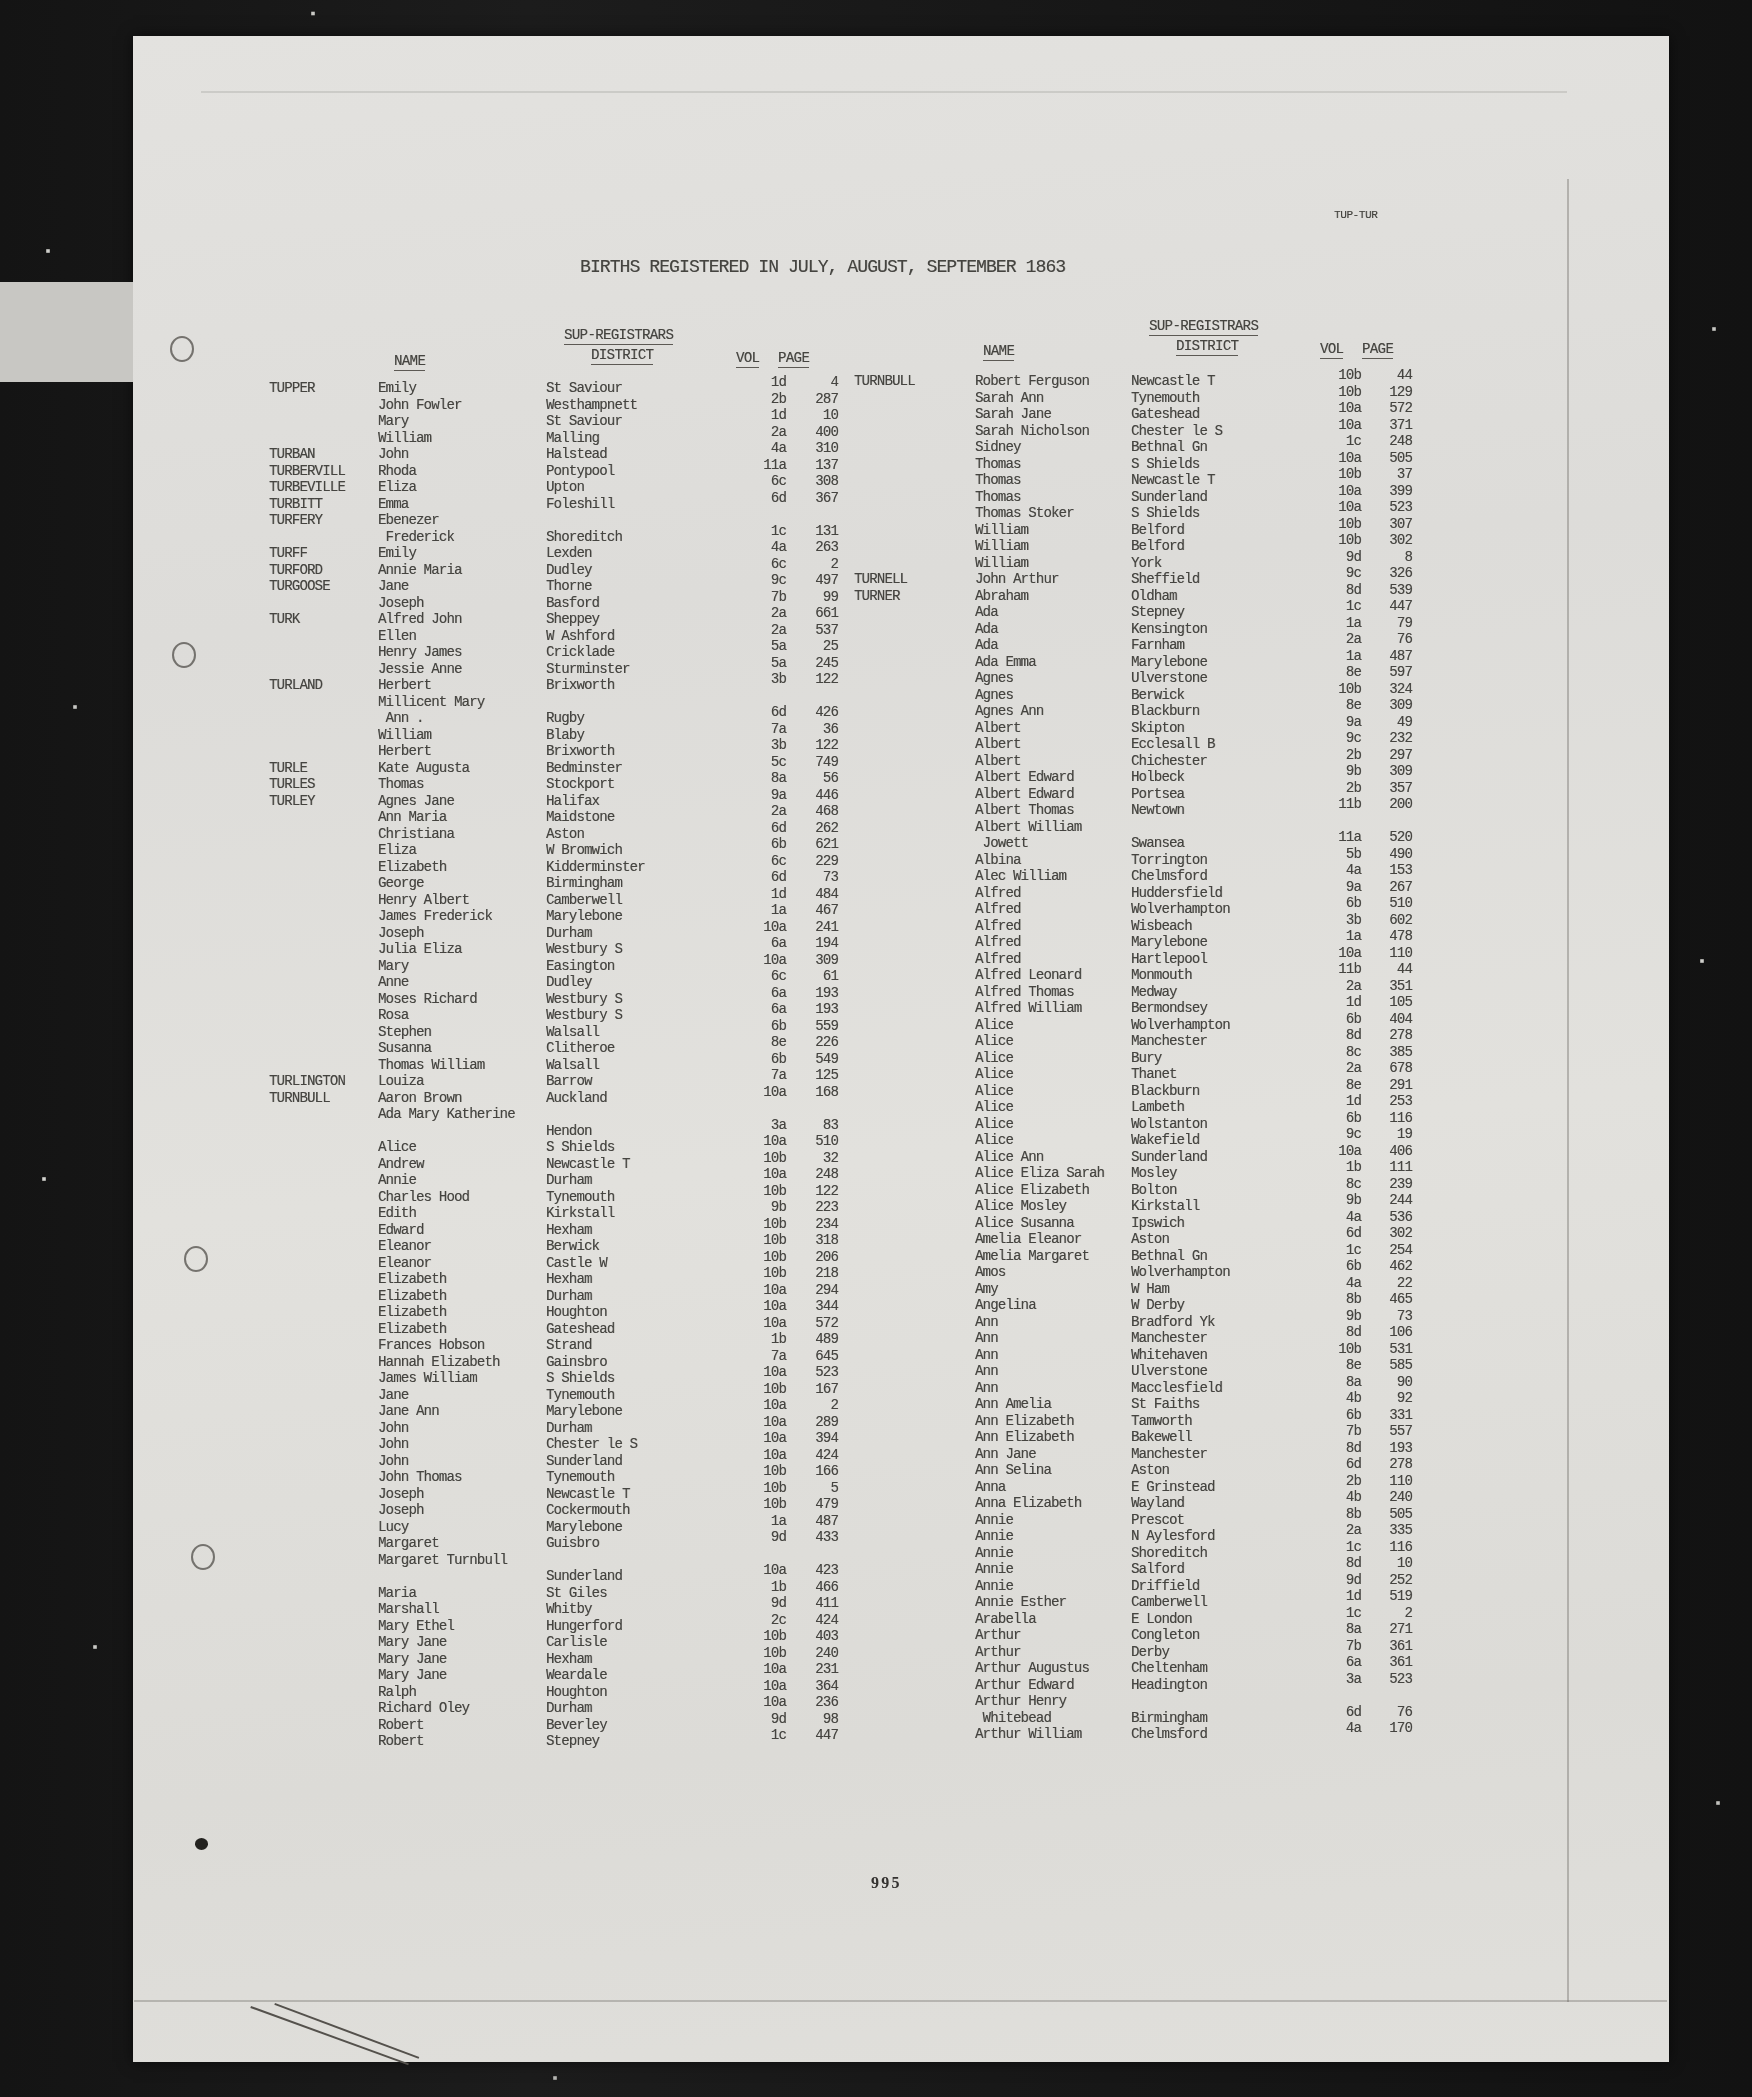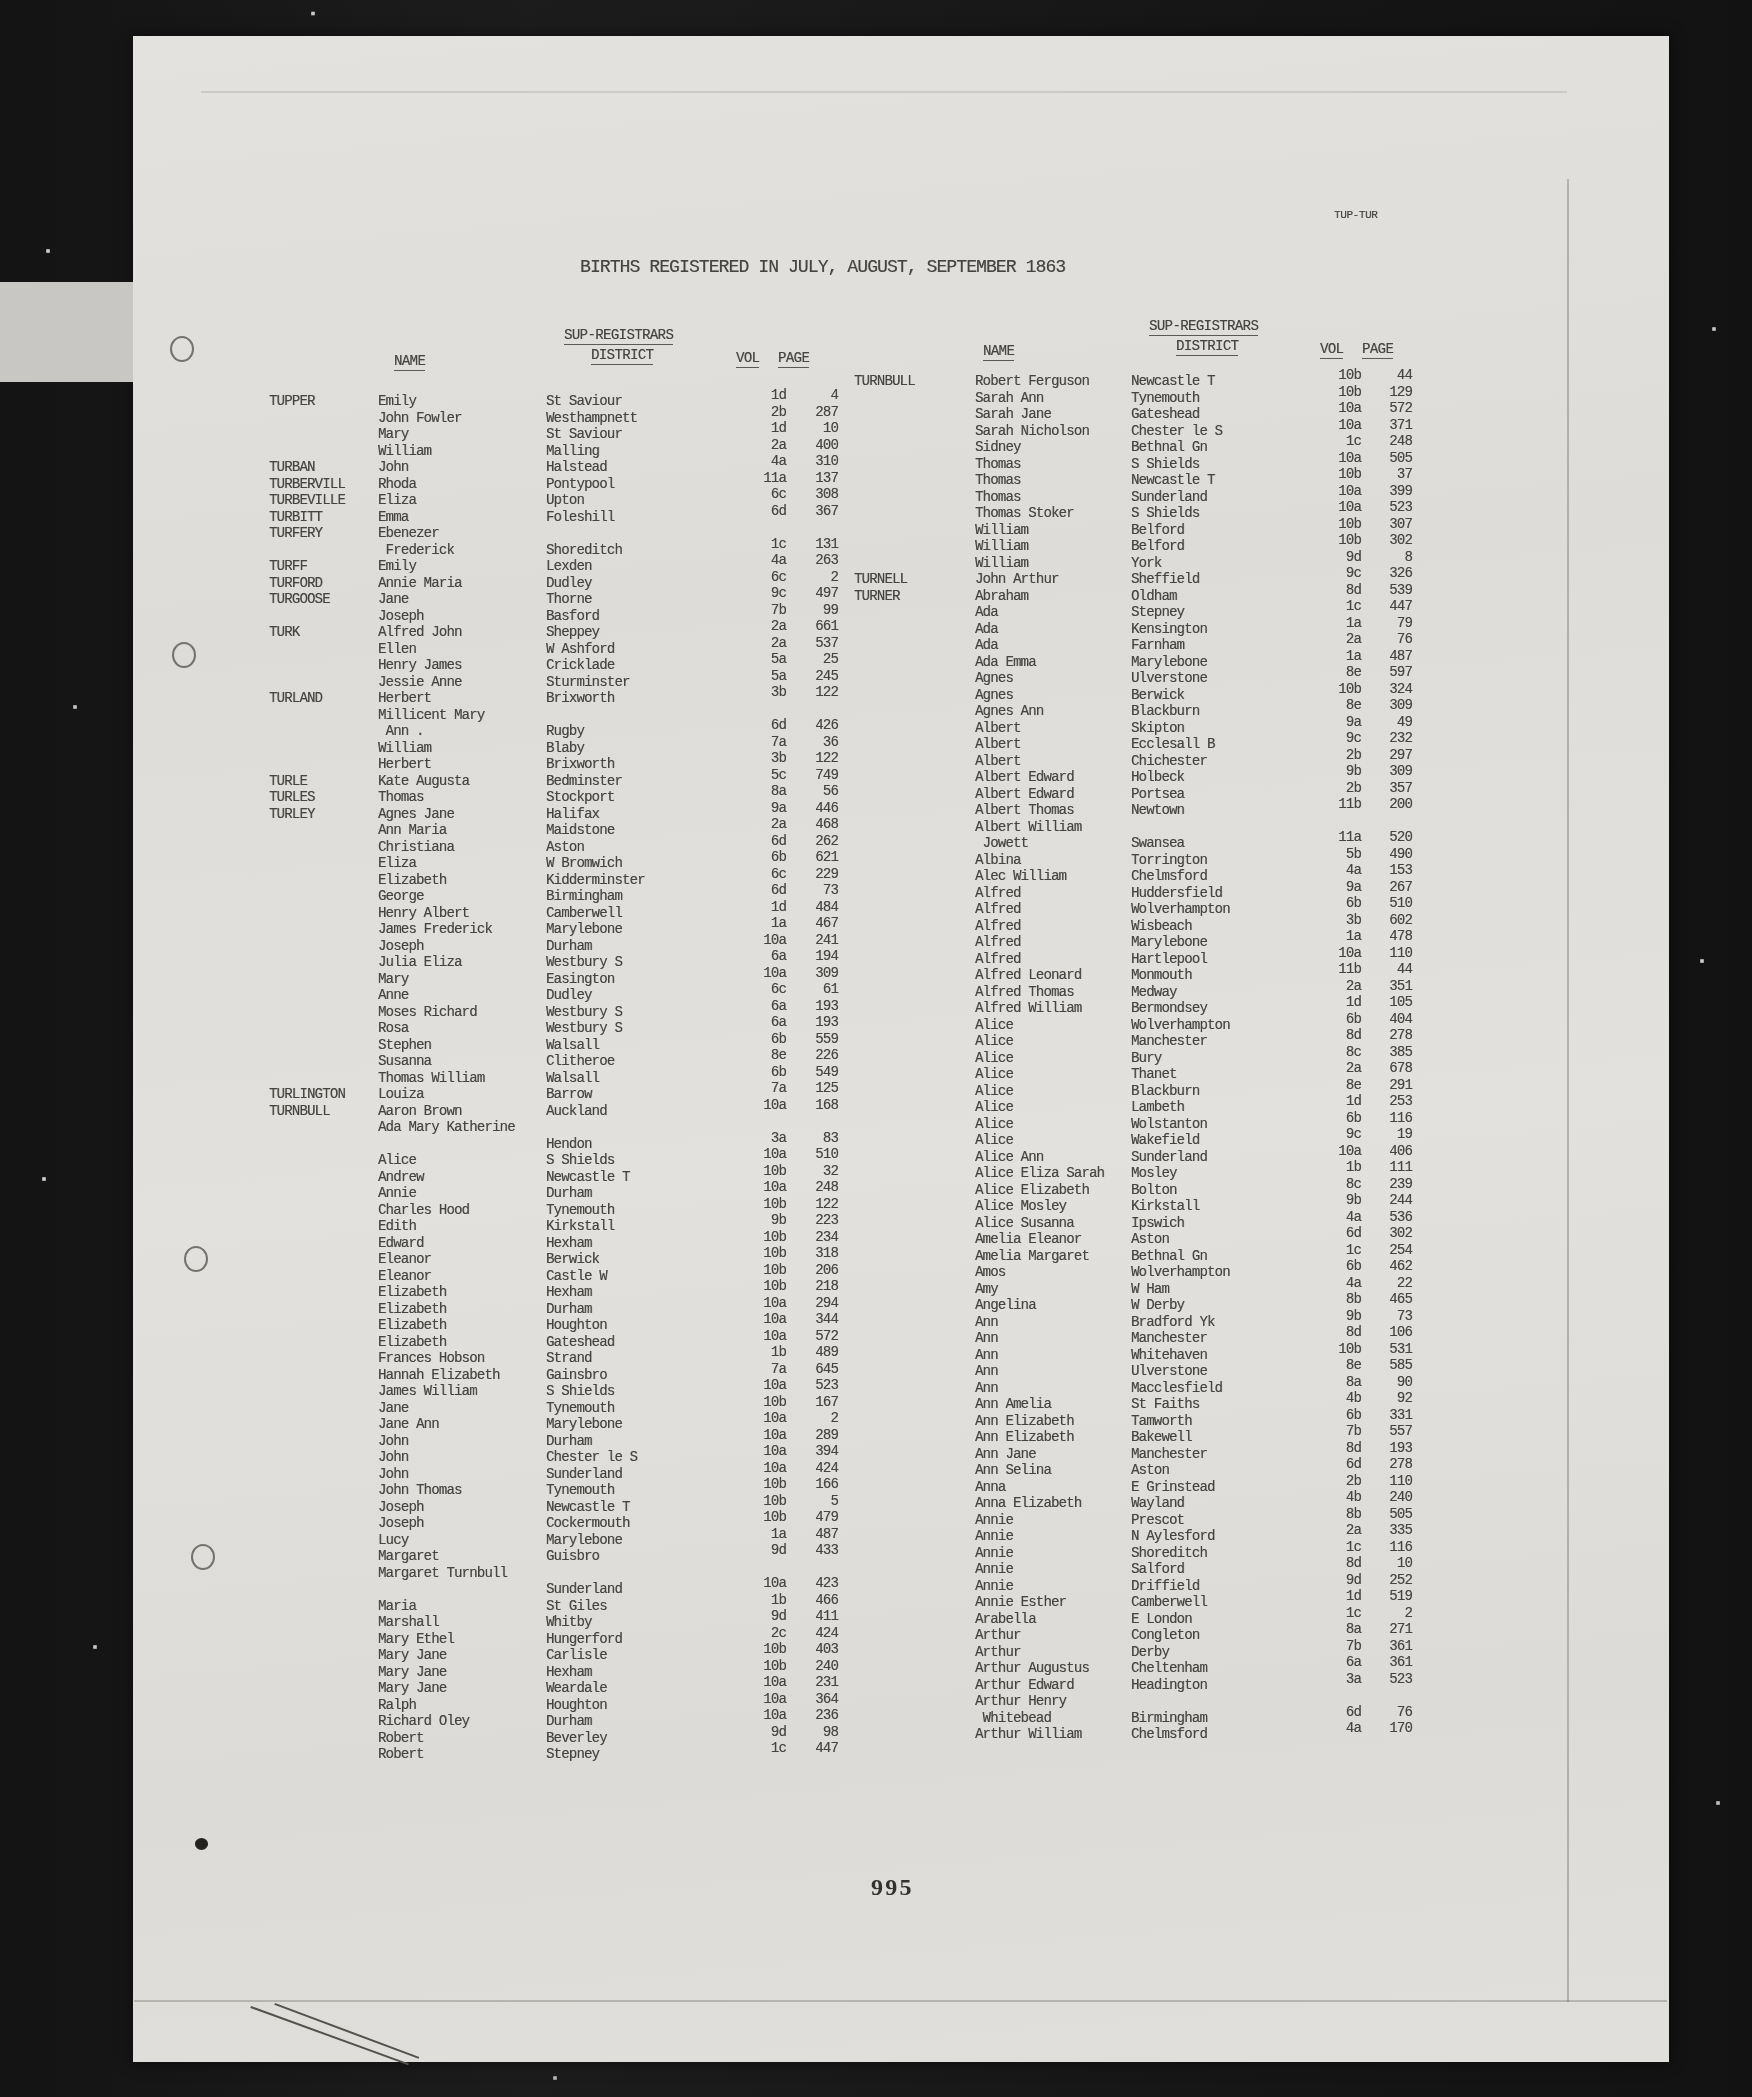--- a/index.html
+++ b/index.html
@@ -29,21 +29,21 @@
   .list-left  .col-page{width:52px;text-align:right;}
   .list-right .col-surname{width:121px;}
   .list-right .col-forename{width:156px;}
   .list-right .col-district{width:187px;}
   .list-right .col-vol{width:43px;text-align:right;}
   .list-right .col-page{width:51px;text-align:right;}
   .col-vol,.col-page{transform:translateY(-6.2px);}
   .page-number{
     position:absolute;left:871px;top:1874px;
     font-family:"Liberation Serif","DejaVu Serif",serif;font-weight:bold;
-    font-size:24px;letter-spacing:2.3px;color:#343230;
+    font-size:16px;letter-spacing:2.3px;color:#343230;
   }
   .punch{position:absolute;width:20px;height:22px;border:2px solid rgba(97,95,90,.85);border-radius:50%;background:transparent;}
   .punch-1{left:170px;top:336px;}
   .punch-2{left:172px;top:642px;}
   .punch-3{left:184px;top:1246px;}
   .punch-4{left:191px;top:1544px;}
   .punch-dot{position:absolute;left:195px;top:1838px;width:13.3px;height:11.7px;background:#23221f;border-radius:50%;}
   .edge-v{position:absolute;left:1567px;top:179px;width:1.6px;height:1823px;background:rgba(105,103,98,.38);}
   .edge-h-top{position:absolute;left:201px;top:91px;width:1366px;height:1.6px;background:rgba(115,113,108,.2);}
   .edge-h-bottom{position:absolute;left:134px;top:2000px;width:1533px;height:1.6px;background:rgba(105,103,98,.35);}
@@ -71,21 +71,21 @@
 <div class="hdr typ" style="left:591px;top:347px;">DISTRICT</div>
 <div class="hdr typ" style="left:736px;top:350px;">VOL</div>
 <div class="hdr typ" style="left:778px;top:350px;">PAGE</div>
 
 <div class="hdr typ" style="left:983px;top:343px;">NAME</div>
 <div class="hdr typ" style="left:1149px;top:318px;">SUP-REGISTRARS</div>
 <div class="hdr typ" style="left:1176px;top:338px;">DISTRICT</div>
 <div class="hdr typ" style="left:1320px;top:341px;">VOL</div>
 <div class="hdr typ" style="left:1362px;top:341px;">PAGE</div>
 
-<div id="left-list" class="list list-left" style="left:269px;top:380px;margin-top:13px;">
+<div id="left-list" class="list list-left" style="left:269px;top:380px;">
     <div class="row"><span class="col col-surname">TUPPER</span><span class="col col-forename">Emily</span><span class="col col-district">St Saviour</span><span class="col col-vol">1d</span><span class="col col-page">4</span></div>
     <div class="row"><span class="col col-surname"></span><span class="col col-forename">John Fowler</span><span class="col col-district">Westhampnett</span><span class="col col-vol">2b</span><span class="col col-page">287</span></div>
     <div class="row"><span class="col col-surname"></span><span class="col col-forename">Mary</span><span class="col col-district">St Saviour</span><span class="col col-vol">1d</span><span class="col col-page">10</span></div>
     <div class="row"><span class="col col-surname"></span><span class="col col-forename">William</span><span class="col col-district">Malling</span><span class="col col-vol">2a</span><span class="col col-page">400</span></div>
     <div class="row"><span class="col col-surname">TURBAN</span><span class="col col-forename">John</span><span class="col col-district">Halstead</span><span class="col col-vol">4a</span><span class="col col-page">310</span></div>
     <div class="row"><span class="col col-surname">TURBERVILL</span><span class="col col-forename">Rhoda</span><span class="col col-district">Pontypool</span><span class="col col-vol">11a</span><span class="col col-page">137</span></div>
     <div class="row"><span class="col col-surname">TURBEVILLE</span><span class="col col-forename">Eliza</span><span class="col col-district">Upton</span><span class="col col-vol">6c</span><span class="col col-page">308</span></div>
     <div class="row"><span class="col col-surname">TURBITT</span><span class="col col-forename">Emma</span><span class="col col-district">Foleshill</span><span class="col col-vol">6d</span><span class="col col-page">367</span></div>
     <div class="row"><span class="col col-surname">TURFERY</span><span class="col col-forename">Ebenezer</span><span class="col col-district"></span><span class="col col-vol"></span><span class="col col-page"></span></div>
     <div class="row"><span class="col col-surname"></span><span class="col col-forename"> Frederick</span><span class="col col-district">Shoreditch</span><span class="col col-vol">1c</span><span class="col col-page">131</span></div>

